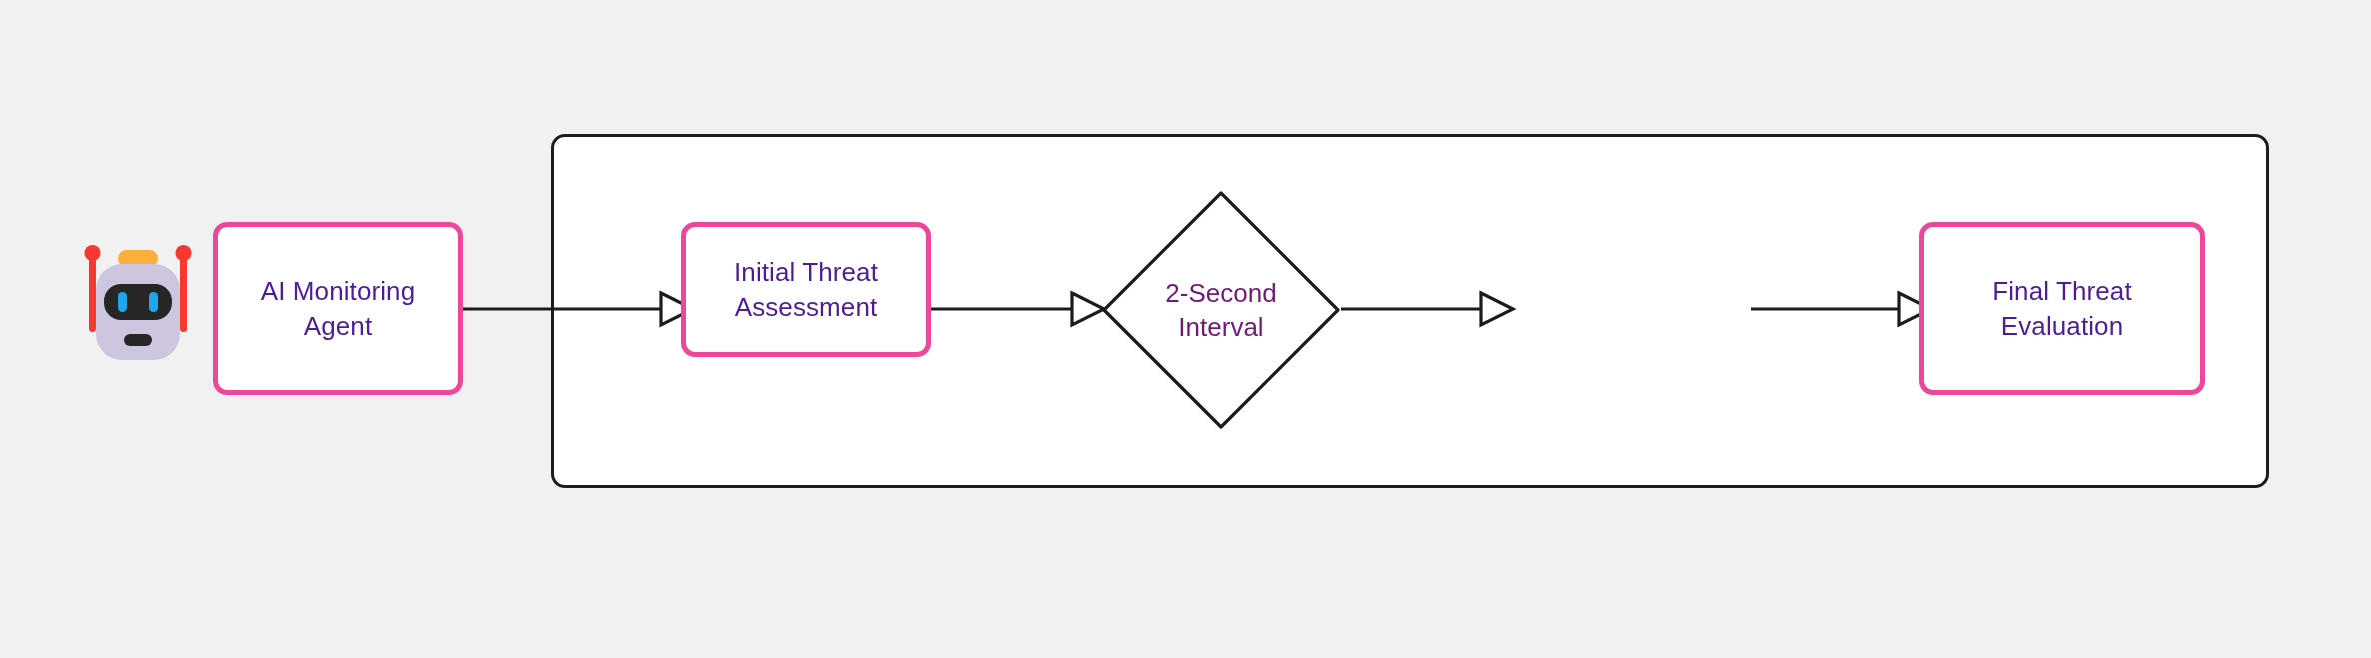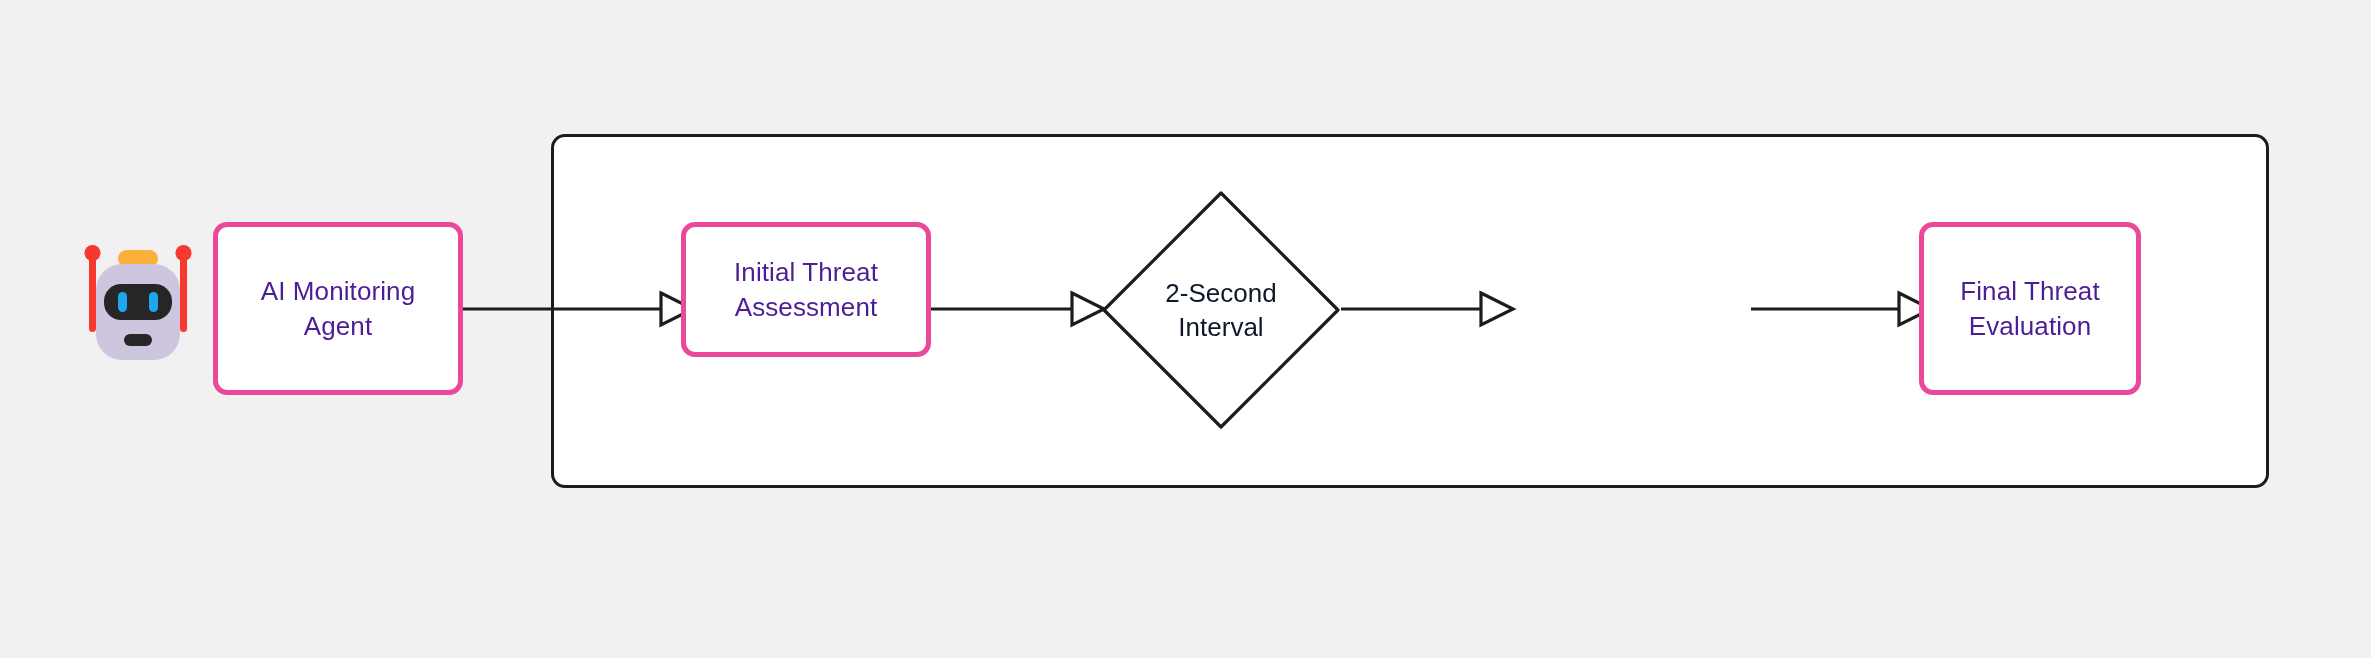--- a/index.html
+++ b/index.html
@@ -57,40 +57,40 @@
     font-size: 26px;
     line-height: 1.32;
     letter-spacing: 0.1px;
     padding: 6px 10px;
   }
   .node-label { white-space: pre-line; }
 
   #node-monitoring-agent { left: 213px;  top: 222px; width: 250px; height: 173px; }
   #node-initial-threat   { left: 681px;  top: 222px; width: 250px; height: 135px; }
   #node-confirmatory     { left: 1501px; top: 222px; width: 250px; height: 173px; }
-  #node-final-threat     { left: 1919px; top: 222px; width: 222px; height: 173px; align-items: center; }
+  #node-final-threat     { left: 1919px; top: 222px; width: 286px; height: 173px; align-items: center; }
 
   
   .diamond-wrap {
     position: absolute;
     left: 1101px;
     top: 190px;
     width: 240px;
     height: 240px;
   }
   .diamond-wrap svg { display: block; }
   .diamond-label {
     position: absolute;
     left: 0; top: 0;
     width: 240px; height: 240px;
     display: flex;
     align-items: center;
     justify-content: center;
     text-align: center;
-    color: #0f172a;
+    color: #701a75;
     font-size: 26px;
     line-height: 1.32;
     white-space: pre-line;
     pointer-events: none;
   }
 
   
   .edges {
     position: absolute;
     left: 0; top: 0;

